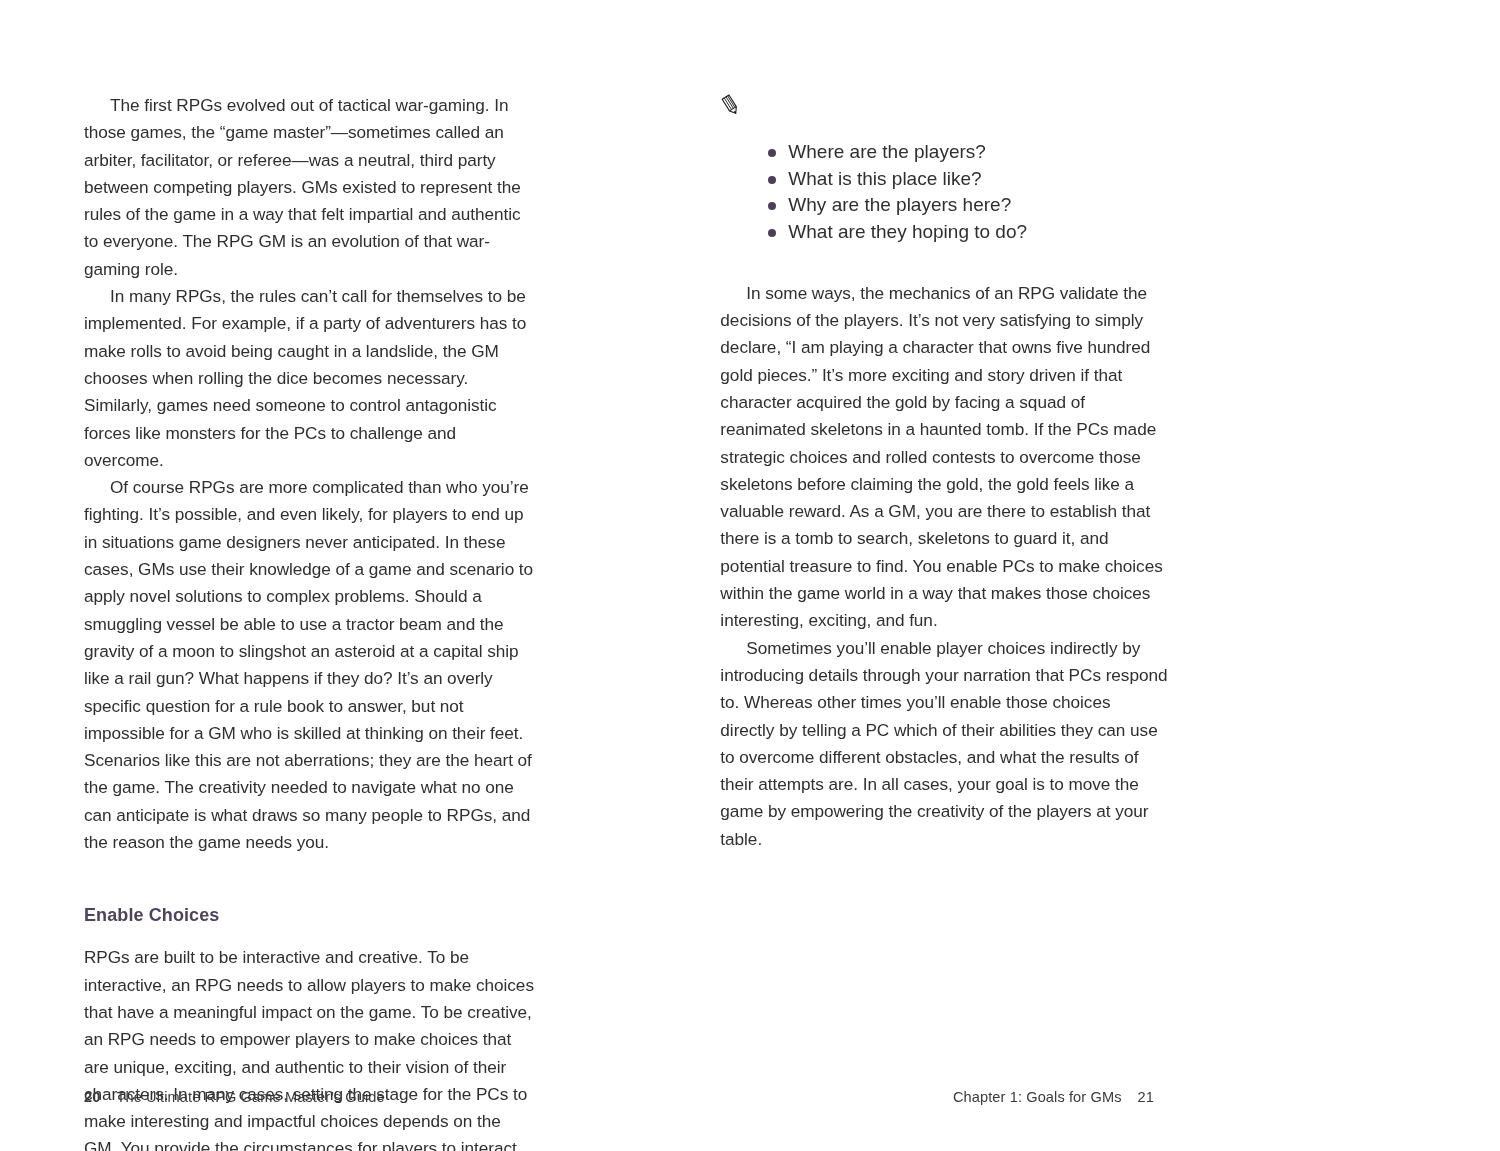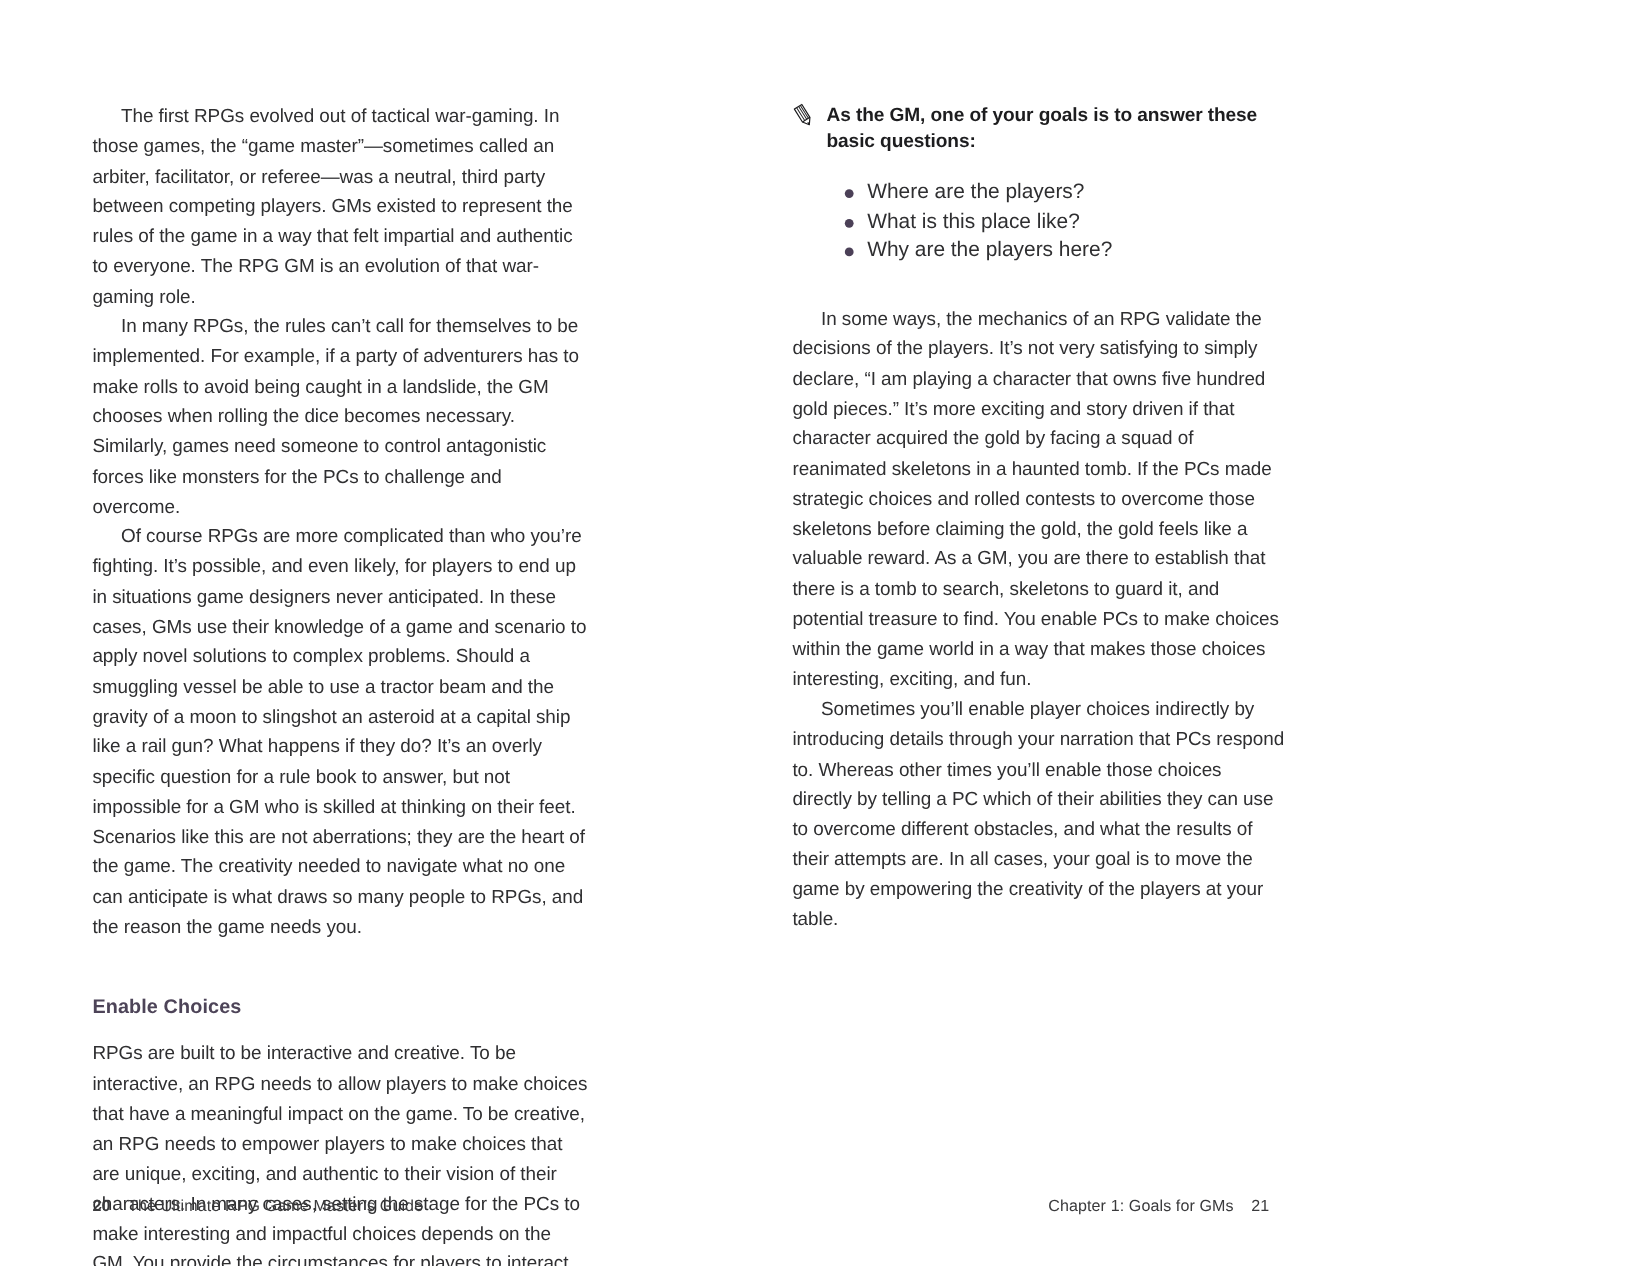--- a/index.html
+++ b/index.html
@@ -147,35 +147,38 @@
             <g transform="rotate(-32 11 12)">
               <path d="M6.6 2.4 L14.6 2.4 L14.6 16.2 L10.6 21.6 L6.6 16.2 Z" stroke="#1d1d1f" stroke-width="1.1" fill="none" stroke-linejoin="round"></path>
               <path d="M6.6 16.2 L14.6 16.2" stroke="#1d1d1f" stroke-width="1.1"></path>
               <path d="M9.0 2.4 L9.0 16.2" stroke="#1d1d1f" stroke-width="0.85"></path>
               <path d="M11.2 2.4 L11.2 16.2" stroke="#1d1d1f" stroke-width="0.85"></path>
               <path d="M13.0 2.4 L13.0 16.2" stroke="#1d1d1f" stroke-width="0.85"></path>
               <path d="M10.6 19.0 L10.6 21.6" stroke="#1d1d1f" stroke-width="1.1"></path>
             </g>
           </svg>
         </span>
-        <div class="callout-title">As the GM, one of your goals is to answer these basic questions:</div>
       </div>
 
       <ul class="question-list">
         <li>
           <span class="bullet-dot"></span>
           <span>Where are the players?</span>
         </li>
         <li>
           <span class="bullet-dot"></span>
           <span>What is this place like?</span>
         </li>
         <li>
           <span class="bullet-dot"></span>
           <span>Why are the players here?</span>
+        </li>
+        <li>
+          <span class="bullet-dot"></span>
+          <span>What are they hoping to do?</span>
         </li>
       </ul>
 
       <p class="body-par">In some ways, the mechanics of an RPG validate the decisions of the players. It’s not very satisfying to simply declare, “I am playing a character that owns five hundred gold pieces.” It’s more exciting and story driven if that character acquired the gold by facing a squad of reanimated skeletons in a haunted tomb. If the PCs made strategic choices and rolled contests to overcome those skeletons before claiming the gold, the gold feels like a valuable reward. As a GM, you are there to establish that there is a tomb to search, skeletons to guard it, and potential treasure to find. You enable PCs to make choices within the game world in a way that makes those choices interesting, exciting, and fun.</p>
       <p class="body-par">Sometimes you’ll enable player choices indirectly by introducing details through your narration that PCs respond to. Whereas other times you’ll enable those choices directly by telling a PC which of their abilities they can use to overcome different obstacles, and what the results of their attempts are. In all cases, your goal is to move the game by empowering the creativity of the players at your table.</p>
 
     </div>
 
     <div class="footer footer-right">
       <span>Chapter 1: Goals for GMs</span><span class="folio">21</span>

